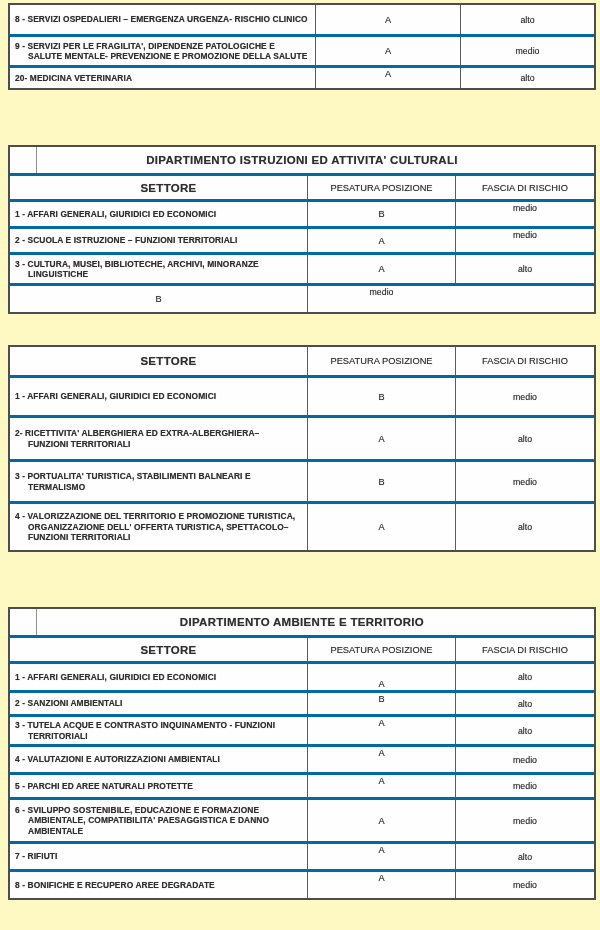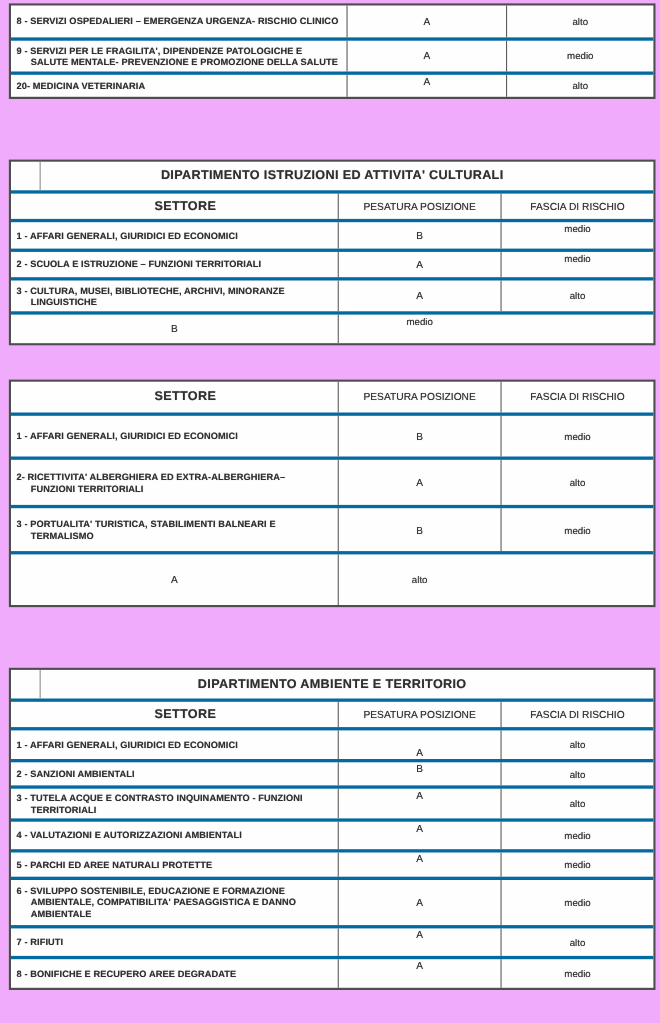--- a/index.html
+++ b/index.html
@@ -1,19 +1,19 @@
 <!DOCTYPE html>
 <html><head>
 <meta charset="utf-8">
 <style>
   html,body { margin:0; padding:0; }
   .page {
     position:relative;
     width:600px; height:930px;
-    background:#f0abfc;
+    background:#fef9c3;
     font-family:"Liberation Sans", sans-serif;
     color:#2f2f2f;
     overflow:hidden;
     text-shadow:0 0 0.7px rgba(47,47,47,0.55);
   }
   .tbl {
     margin-left:8px;
     width:588px;
     border:2px solid #4d4d4d;
     box-sizing:border-box;
@@ -169,20 +169,23 @@
       <div class="cell c-val c-fascia">alto</div>
     </div>
     <div class="row cols-b" style="min-height:42px">
       <div class="cell c-settore">
           <span class="hang">3 - PORTUALITA' TURISTICA, STABILIMENTI BALNEARI E TERMALISMO</span>
         </div>
       <div class="cell c-val">B</div>
       <div class="cell c-val c-fascia">medio</div>
     </div>
     <div class="row cols-b" style="min-height:49px">
+      <div class="cell c-settore">
+          <span class="hang">4 - VALORIZZAZIONE DEL TERRITORIO E PROMOZIONE TURISTICA, ORGANIZZAZIONE DELL' OFFERTA TURISTICA, SPETTACOLO– FUNZIONI TERRITORIALI</span>
+        </div>
       <div class="cell c-val">A</div>
       <div class="cell c-val c-fascia">alto</div>
     </div>
   </section>
 
   <section class="tbl" style="margin-top:55px">
     <div class="row cols-title title-row" style="min-height:26px">
       <div class="title-cell">DIPARTIMENTO AMBIENTE E TERRITORIO</div>
     </div>
     <div class="row cols-b" style="min-height:26px">

